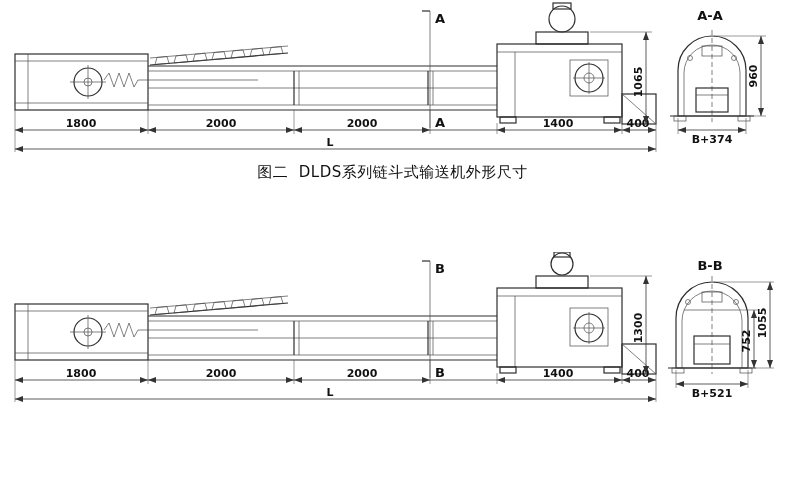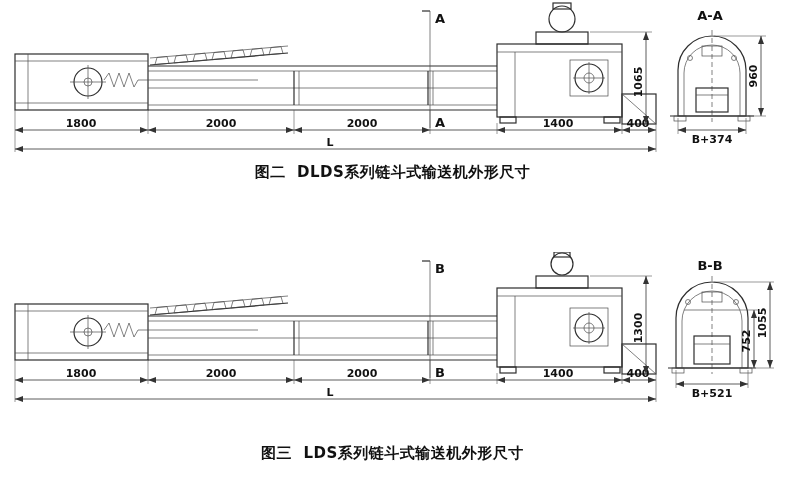--- a/index.html
+++ b/index.html
@@ -1,19 +1,19 @@
 <!DOCTYPE html>
 <html><head>
 <meta charset="utf-8">
 <style>
   html,body{margin:0;padding:0;background:#ffffff}
   .page{position:relative;width:800px;height:487px;background:#ffffff;overflow:hidden;
         font-family:"DejaVu Sans",sans-serif}
   .fig{position:absolute;left:0}
-  .caption{position:absolute;left:0;width:785px;text-align:center;font-weight:bold;
+  .caption{position:absolute;left:0;width:785px;text-align:center;font-weight:normal;
            font-size:15px;color:#111;white-space:pre;letter-spacing:.5px}
   svg .ln{stroke:#2e2e2e;stroke-width:1.2;fill:none}
   svg .thin{stroke:#4a4a4a;stroke-width:.7;fill:none}
   svg .dim{stroke:#333;stroke-width:.8;fill:none}
   svg .ext{stroke:#555;stroke-width:.6;fill:none}
   svg .dash{stroke-dasharray:5 3}
   svg text{fill:#111}
   svg .dt{font:bold 11px "DejaVu Sans",sans-serif;text-anchor:middle}
   svg .lbl{font:bold 13px "DejaVu Sans",sans-serif;text-anchor:middle}
 </style>
@@ -309,15 +309,14 @@
       </g>
       <g>
         <line x1="676" y1="118" x2="676" y2="136" class="ext"></line>
         <line x1="748" y1="118" x2="748" y2="136" class="ext"></line>
         <line x1="676" y1="132" x2="748" y2="132" class="dim" marker-start="url(#f2aL)" marker-end="url(#f2aR)"></line>
         <text x="712" y="145" class="dt">B+521</text>
       </g>
     </g>
   </svg>
 
-  <div class="caption" style="top:444px">图三  LDS系列链斗式输送机外形尺寸</div>
 
 </div>
 
 </body></html>

